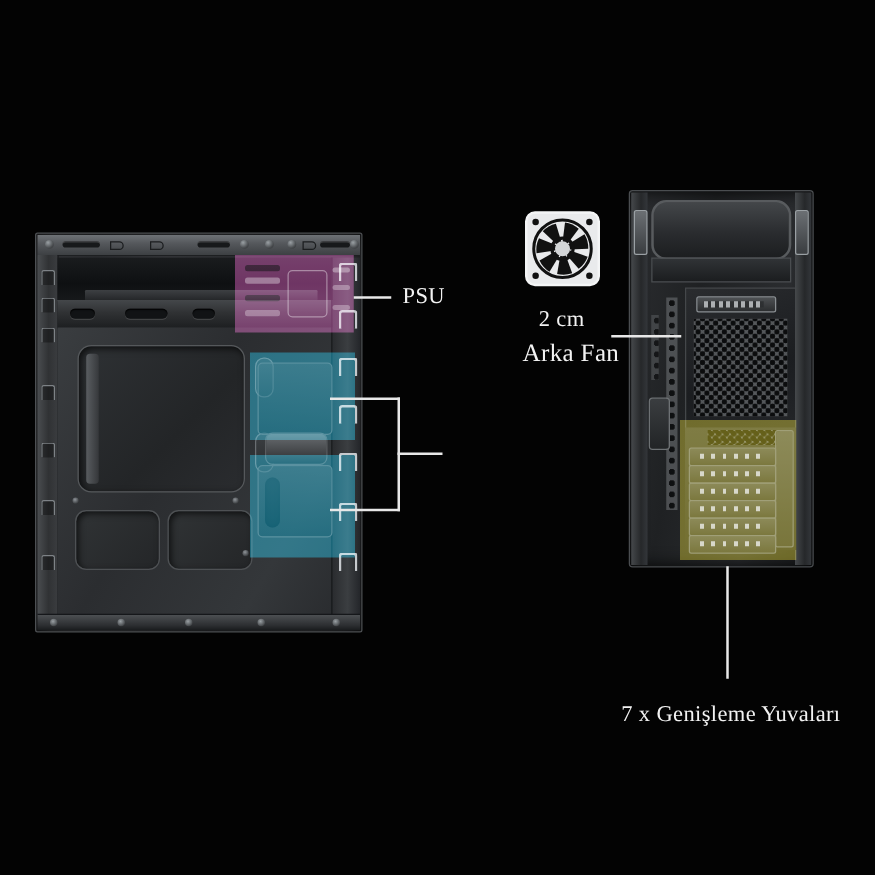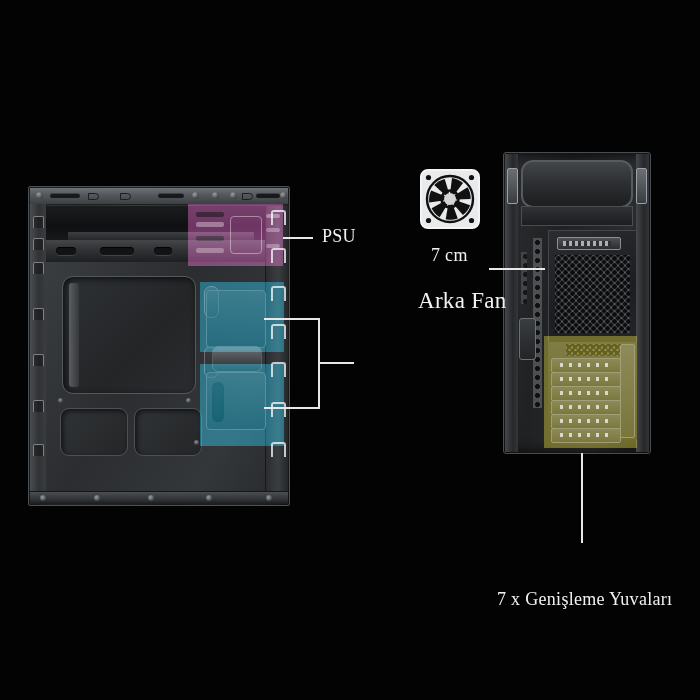--- a/index.html
+++ b/index.html
@@ -277,18 +277,18 @@
   <div class="leader" style="left:318px;top:318px;width:2px;height:91px;"></div>
   <div class="leader" style="left:318px;top:362px;width:36px;height:2px;"></div>
 
   <div class="leader" style="left:489px;top:268px;width:56px;height:2px;"></div>
 
   <div class="leader" style="left:581px;top:453px;width:2px;height:90px;"></div>
 
   <div class="lbl" style="left:322px;top:226px;font-size:18px;text-align:center;">PSU</div>
 
 
-  <div class="lbl" style="left:431px;top:245px;font-size:18px;">7 cm</div>
-  <div class="lbl" style="left:418px;top:288px;font-size:23px;">Arka Fan</div>
-
-  <div class="lbl" style="left:497px;top:561px;font-size:18px;margin-top:28px;">7 x Genişleme Yuvaları</div>
+  <div class="lbl" style="left:431px;top:245px;font-size:18px;">2 cm</div>
+  <div class="lbl" style="left:418px;top:272px;font-size:20px;">Arka Fan</div>
+
+  <div class="lbl" style="left:497px;top:561px;font-size:18px;">7 x Genişleme Yuvaları</div>
 
 </div>
 
 </body></html>

